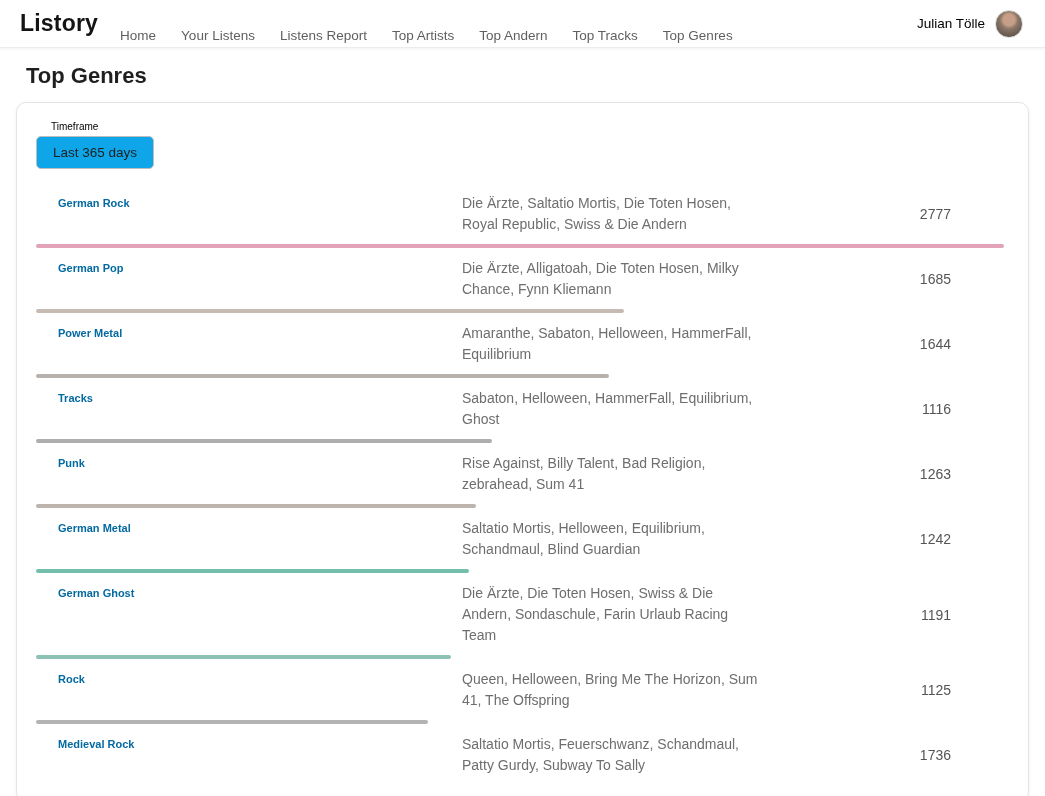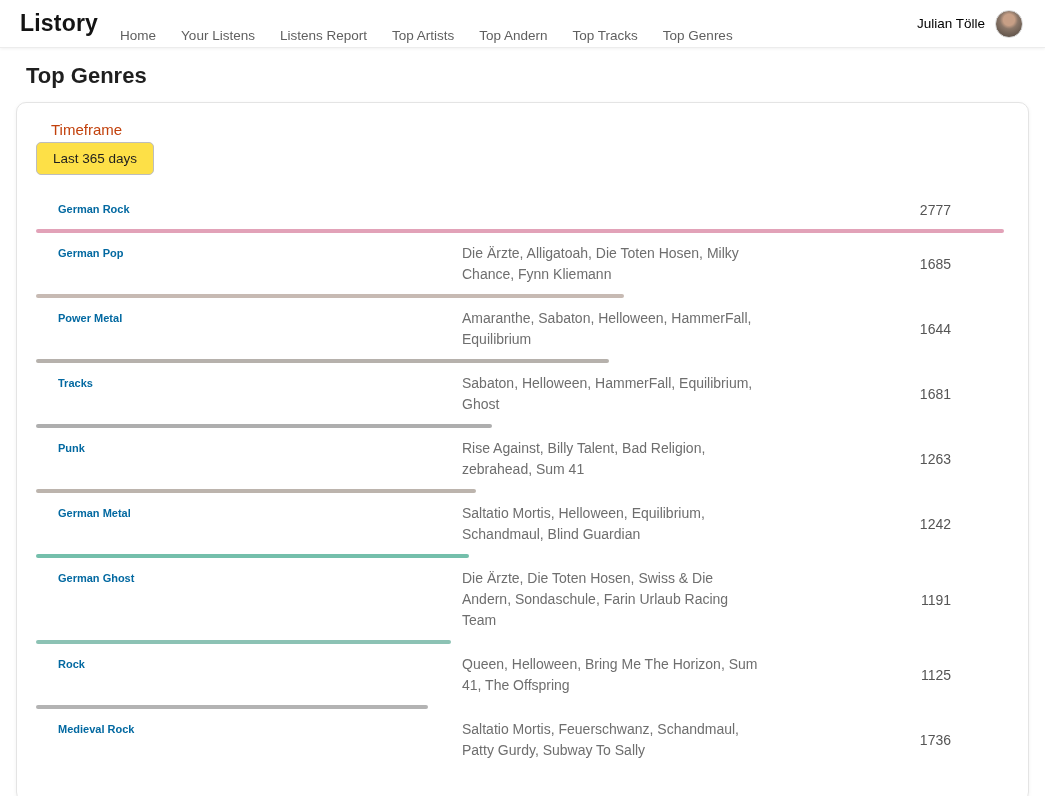--- a/index.html
+++ b/index.html
@@ -68,29 +68,29 @@
     border-radius: 10px;
     box-shadow: 0 1px 4px rgba(0,0,0,0.05);
     padding: 18px 24px 0 19px;
     min-height: 700px;
   }
 
   
   .timeframe { margin-bottom: 14px; }
   .timeframe-label {
     display: block;
-    font-size: 15px;
-    color: #c2410c;
+    font-size: 10px;
+    color: #000000;
     margin: 0 0 4px 15px;
   }
   .timeframe-btn {
     font-family: "Liberation Sans", sans-serif;
     font-size: 13.5px;
     color: #1f1f1f;
-    background: #fde047;
+    background: #0ea5e9;
     border: 1px solid #bdbdbd;
     border-radius: 5px;
     padding: 8px 16px;
     cursor: pointer;
   }
 
   
   .genre-table { width: 100%; }
   .row { padding-top: 10px; }
   .row-content {
@@ -158,20 +158,21 @@
   <section class="card">
     <div class="timeframe">
       <label class="timeframe-label">Timeframe</label>
       <button class="timeframe-btn">Last 365 days</button>
     </div>
 
     <div class="genre-table" id="rows">
   <div class="row">
     <div class="row-content">
       <div class="genre">German Rock</div>
+      <div class="artists">Die Ärzte, Saltatio Mortis, Die Toten Hosen, Royal Republic, Swiss &amp; Die Andern</div>
       <div class="count">2777</div>
     </div>
     <div class="bar-track">
       <div class="bar" style="width: 100%; background: rgb(226, 162, 184);"></div>
     </div>
   </div>
 
   <div class="row">
     <div class="row-content">
       <div class="genre">German Pop</div>
@@ -191,21 +192,21 @@
     </div>
     <div class="bar-track">
       <div class="bar" style="width: 59.2%; background: rgb(182, 177, 172);"></div>
     </div>
   </div>
 
   <div class="row">
     <div class="row-content">
       <div class="genre">Tracks</div>
       <div class="artists">Sabaton, Helloween, HammerFall, Equilibrium, Ghost</div>
-      <div class="count">1681</div>
+      <div class="count">1116</div>
     </div>
     <div class="bar-track">
       <div class="bar" style="width: 47.1%; background: rgb(174, 174, 174);"></div>
     </div>
   </div>
 
   <div class="row">
     <div class="row-content">
       <div class="genre">Punk</div>
       <div class="artists">Rise Against, Billy Talent, Bad Religion, zebrahead, Sum 41</div>

